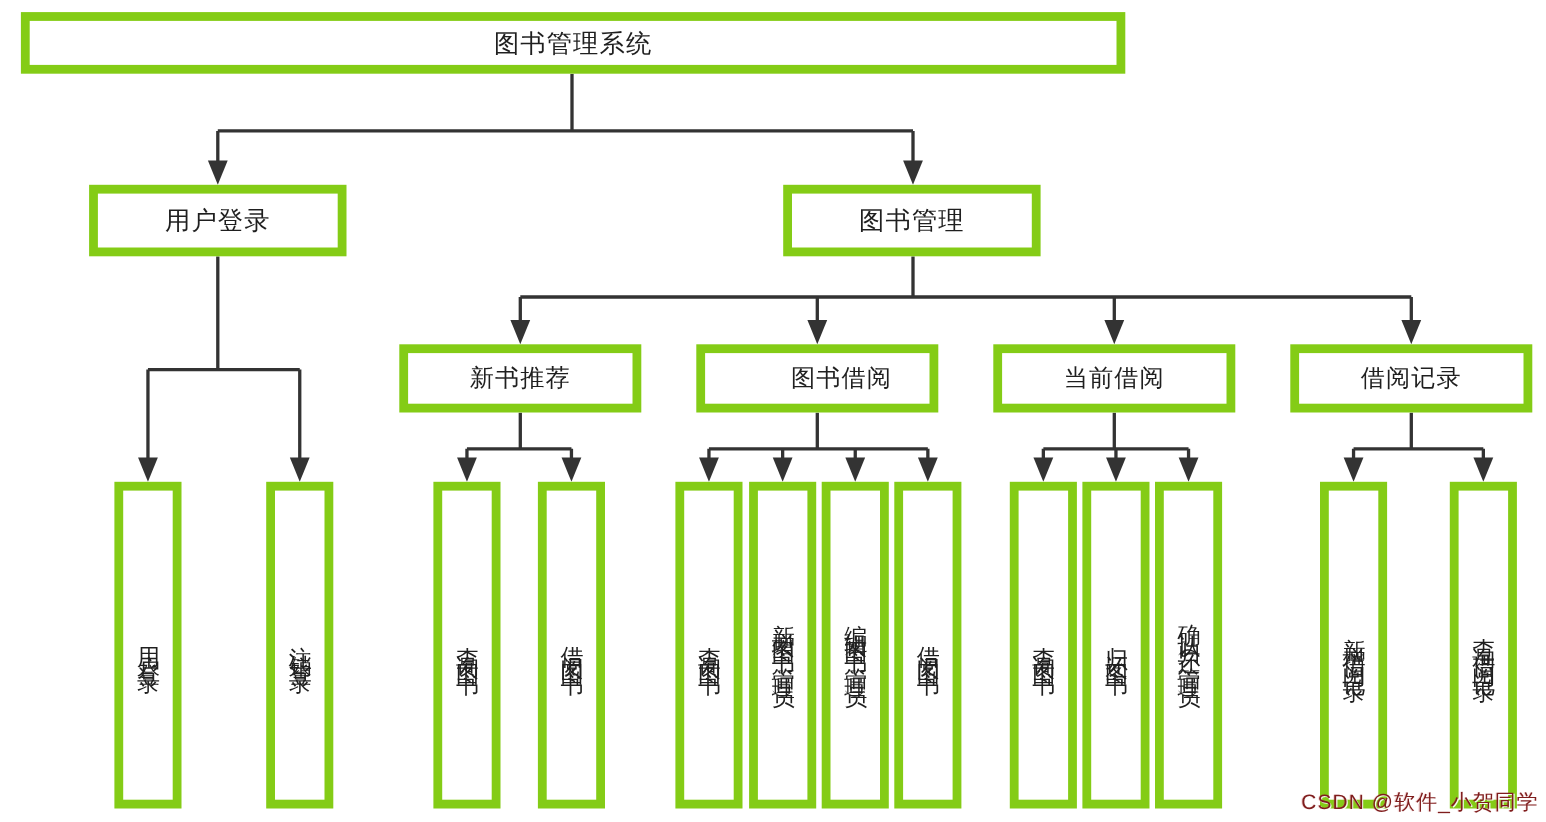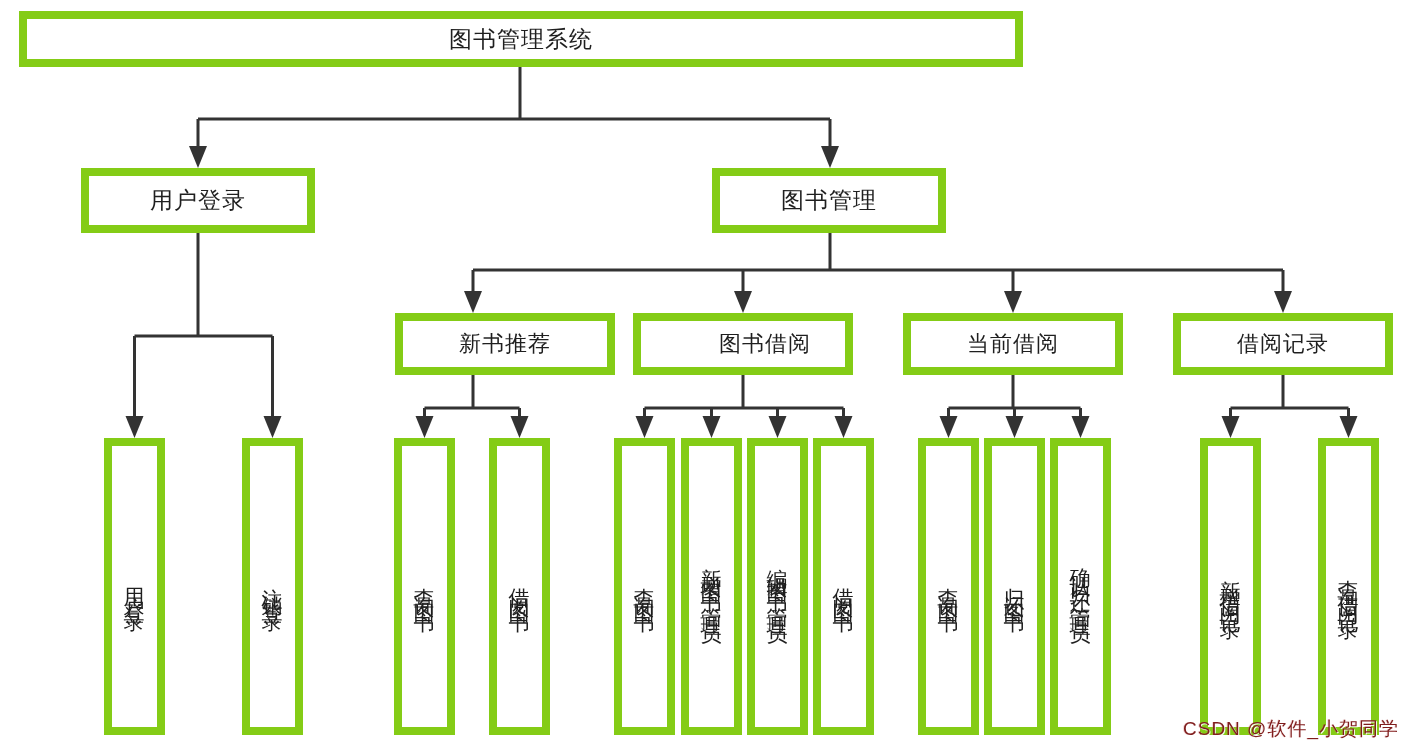--- a/index.html
+++ b/index.html
@@ -98,21 +98,21 @@
     <span>图书管理系统</span>
   </div>
 
   <div class="box lvl2-box" style="left:81px;">
     <span>用户登录</span>
   </div>
   <div class="box lvl2-box" style="left:712px;">
     <span>图书管理</span>
   </div>
 
-  <div class="box lvl3-box" style="left:363px;margin-left:32px;">
+  <div class="box lvl3-box" style="left:363px;">
     <span>新书推荐</span>
   </div>
   <div class="box lvl3-box" style="left:633px;padding-left:44px;">
     <span>图书借阅</span>
   </div>
   <div class="box lvl3-box" style="left:903px;">
     <span>当前借阅</span>
   </div>
   <div class="box lvl3-box" style="left:1173px;">
     <span>借阅记录</span>

